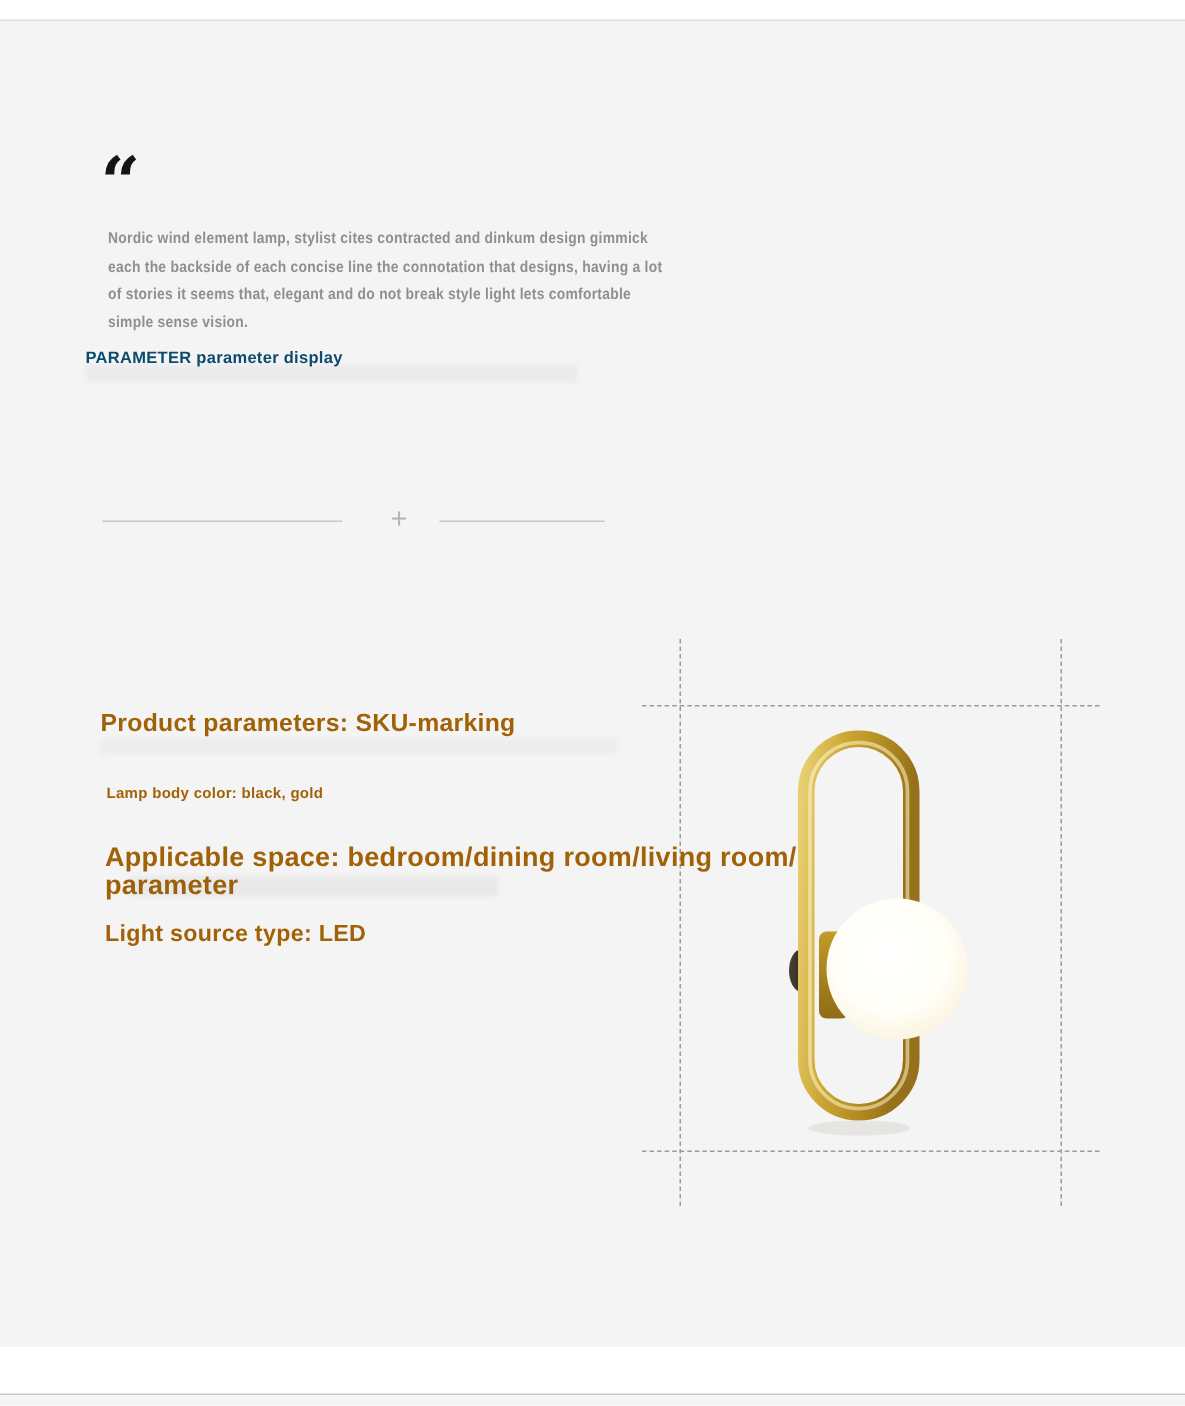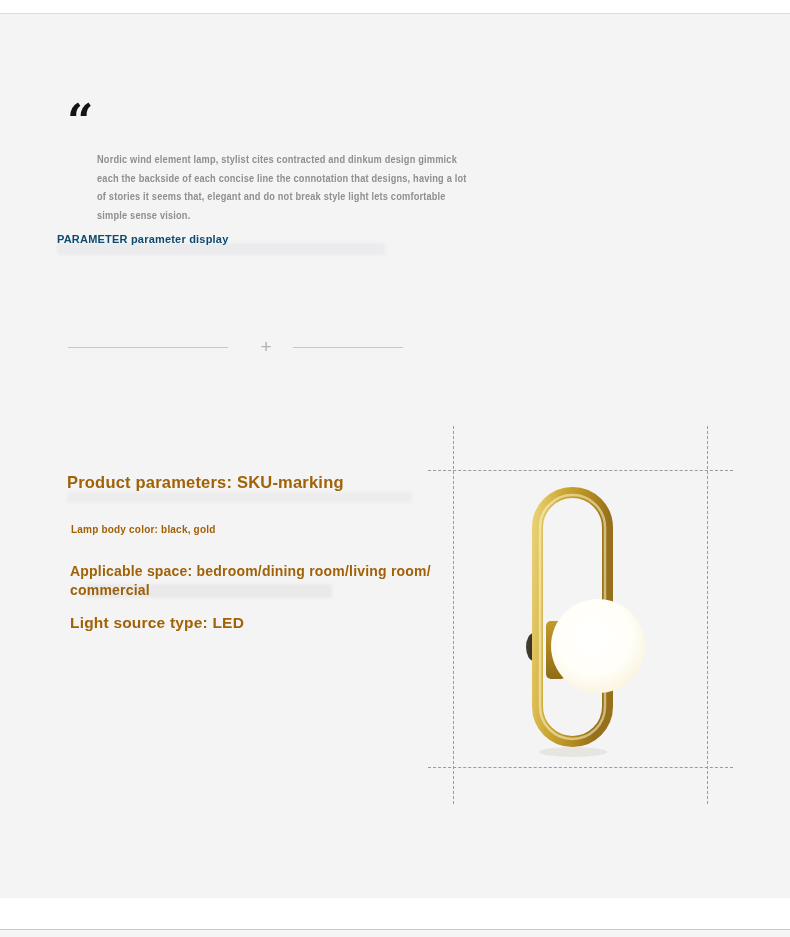--- a/index.html
+++ b/index.html
@@ -9,21 +9,21 @@
   .top-rule{position:absolute;left:0;top:13px;width:790px;height:1px;background:#dcdcdc;}
   .gray-panel{position:absolute;left:0;top:14px;width:790px;height:884px;background:#f4f4f5;}
   .bottom-rule{position:absolute;left:0;top:929px;width:790px;height:1px;background:#c9c9c9;}
   .bottom-strip{position:absolute;left:0;top:930px;width:790px;height:7px;background:#f5f5f5;}
 
   
   .quote-glyph{position:absolute;left:67px;top:84px;font-family:"DejaVu Serif",serif;
     font-weight:700;font-size:46px;line-height:1;color:#141414;letter-spacing:-2px;}
 
   
-  .quote-text{position:absolute;left:97px;top:136px;}
+  .quote-text{position:absolute;left:72px;top:136px;}
   .quote-line{font-size:10.5px;font-weight:700;color:#8f8f8f;line-height:18.6px;
     letter-spacing:0.2px;white-space:nowrap;transform:scaleX(0.88);transform-origin:left center;}
 
   
   .param-heading{position:absolute;left:57px;top:219px;margin:0;font-size:11px;font-weight:700;
     color:#0c4a6e;letter-spacing:0.2px;white-space:nowrap;}
 
   
   .band{position:absolute;border-radius:2px;filter:blur(1.5px);}
   .band-heading{left:57px;top:229px;width:328px;height:12px;background:rgba(70,65,75,0.05);}
@@ -45,21 +45,21 @@
   .dash-h.h1{top:456px;}
   .dash-h.h2{top:753px;}
 
   
   .lamp-svg{position:absolute;left:500px;top:450px;width:180px;height:310px;}
 
   
   .spec{position:absolute;margin:0;font-weight:700;color:#a16207;letter-spacing:0.2px;white-space:nowrap;}
   .spec-title{left:67px;top:459px;font-size:16.5px;}
   .spec-body-color{left:71px;top:510px;font-size:10px;}
-  .spec-space{left:70px;top:548px;font-size:14px;line-height:18.5px;}
+  .spec-space{left:70px;top:548px;font-size:18px;line-height:18.5px;}
   .spec-light{left:70px;top:600px;font-size:15.5px;text-align:right;}
 </style>
 </head>
 <body>
 
 <div class="page">
 
   <div class="top-rule"></div>
 
   <section class="gray-panel">
@@ -114,21 +114,21 @@
       <rect x="37.5" y="28.5" width="70" height="249" rx="35" fill="none" stroke="url(#goldGrad)" stroke-width="11"></rect>
       <rect x="40" y="31" width="65" height="244" rx="32.5" fill="none" stroke="rgba(255,246,205,0.55)" stroke-width="2.5"></rect>
       <circle cx="98" cy="182" r="47" fill="url(#globeGrad)"></circle>
     </svg>
 
     <div class="band band-product"></div>
     <p class="spec spec-title">Product parameters: SKU-marking</p>
     <p class="spec spec-body-color">Lamp body color: black, gold</p>
     <div class="spec spec-space">
       <div>Applicable space: bedroom/dining room/living room/</div>
-      <div>commercial</div>
+      <div>parameter</div>
     </div>
     <div class="band band-commercial"></div>
     <p class="spec spec-light">Light source type: LED</p>
 
   </section>
 
   <div class="bottom-rule"></div>
   <div class="bottom-strip"></div>
 
 </div>

